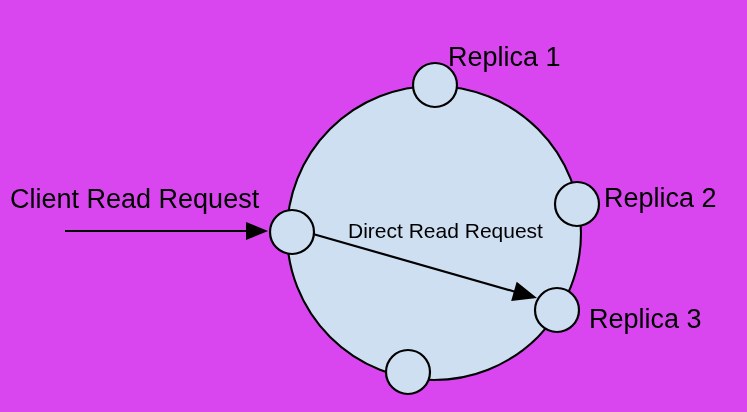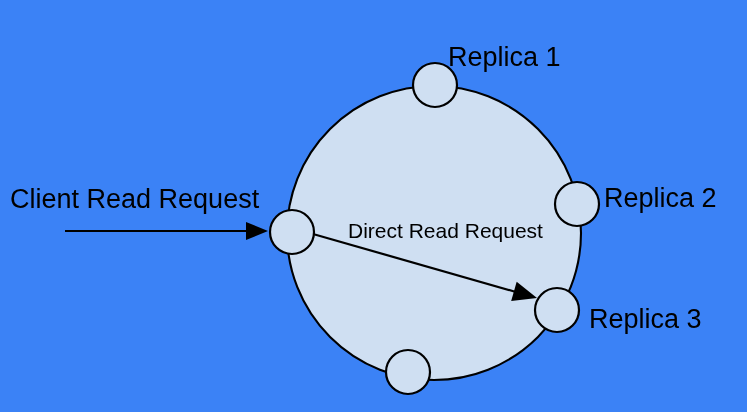--- a/index.html
+++ b/index.html
@@ -8,21 +8,21 @@
     padding: 0;
     background: #ffffff;
   }
   body {
     font-family: "Liberation Sans", sans-serif;
   }
   #diagram-root {
     position: relative;
     width: 747px;
     height: 412px;
-    background: #3b82f6;
+    background: #d946ef;
     overflow: hidden;
   }
   #diagram-svg {
     display: block;
     width: 747px;
     height: 412px;
   }
   .ring-shape {
     fill: #cfdff2;
     stroke: #000000;

